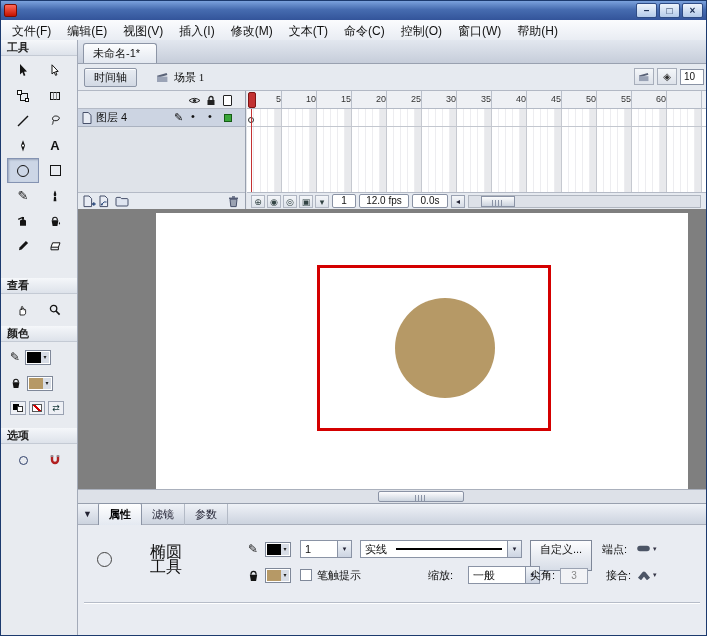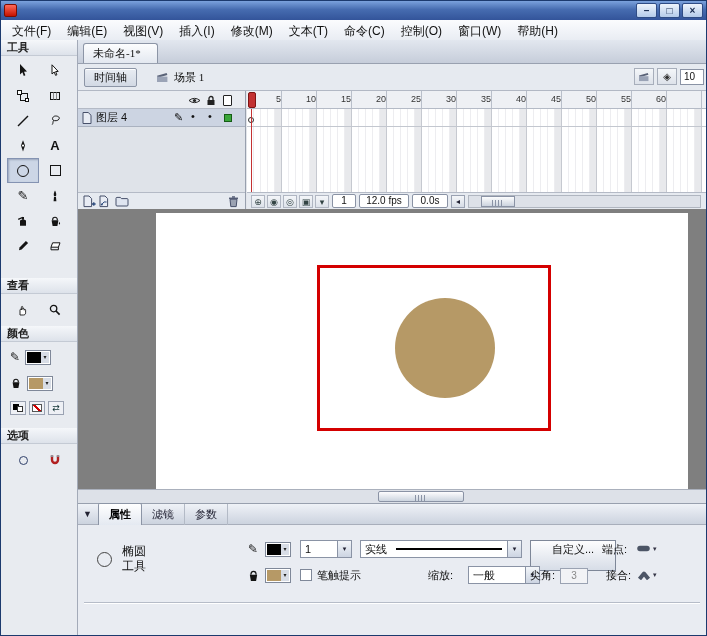--- a/index.html
+++ b/index.html
@@ -50,21 +50,21 @@
   .nocolor { width:10px; height:8px; background:
       linear-gradient(45deg, transparent 42%, #d00000 42%, #d00000 58%, transparent 58%), #fff;
       border:1px solid #555; }
   .swap-glyph { font-size:9px; color:#133; }
   .objdraw { width:9px; height:9px; border:1.4px solid #30406a; border-radius:50%; }
   
   .doc-tab-row { position:absolute; left:77px; top:39px; right:0; height:24px;
     background:linear-gradient(#e2e7ef,#c6cdda); border-bottom:1px solid #99a1b0;
     display:flex; align-items:flex-end; padding-left:5px; }
   .doc-tab { height:20px; line-height:19px; padding:0 16px 0 9px; font-size:11px;
-    background:linear-gradient(#fcfdfe,#e3e8f0); border:1px solid #8c95a6; border-bottom:none; border-radius:3px 3px 0 0;font-family:Liberation Serif, serif; }
+    background:linear-gradient(#fcfdfe,#e3e8f0); border:1px solid #8c95a6; border-bottom:none; border-radius:3px 3px 0 0; }
   
   .tl-header { position:absolute; left:77px; top:63px; right:0; height:27px;
     background:#e6eaf0; border-bottom:1px solid #b2b8c4; }
   .tl-toggle { position:absolute; left:6px; top:4px; height:19px; padding:0 9px; font-size:11px; line-height:17px;
     background:linear-gradient(#e9edf3,#d2d9e4); border:1px solid #8c95a6; border-radius:2px; box-shadow:inset 0 1px 0 #fff; }
   .scene-chip { position:absolute; left:78px; top:6px; display:flex; align-items:center; gap:5px; font-size:11px;font-family:Liberation Serif, serif; }
   .tl-right { position:absolute; right:2px; top:4px; display:flex; align-items:center; gap:3px; }
   .hdr-icon-btn { width:20px; height:17px; border:1px solid #a7aebb; background:linear-gradient(#f4f6f9,#dde2ea);
     display:flex; align-items:center; justify-content:center; font-size:10px; color:#333; }
   .zoom-box { width:24px; height:16px; background:#fff; border:1px solid #8a93a5; font-size:10px; line-height:14px; padding-left:3px; }
@@ -126,33 +126,33 @@
   .props { position:absolute; left:77px; top:502px; right:0; bottom:0; background:#e9ecf2; border-top:1px solid #98a0ae; }
   .props-tabs { position:absolute; left:0; right:0; top:0; height:21px;
     background:linear-gradient(#eff2f7,#ccd3df); border-bottom:1px solid #a8aebb;
     display:flex; align-items:center; padding-left:5px; }
   .collapse-arrow { font-size:9px; color:#223; margin-right:6px; }
   .props-tab { font-size:11px; padding:3px 10px; color:#223; border-right:1px solid #b3bac6; }
   .props-tab.active { font-weight:bold; color:#000;
     background:linear-gradient(#ffffff,#e4e9f1); border:1px solid #8c95a6; border-bottom:none; border-radius:2px 2px 0 0; }
   .tool-id { position:absolute; left:19px; top:40px; display:flex; align-items:center; gap:10px; }
   .tool-id-icon { width:15px; height:15px; border:1.6px solid #444; border-radius:50%; }
-  .tool-id-name { font-size:12px; line-height:15px; }
+  .tool-id-name { font-size:16px; line-height:15px;margin-left:28px; }
   .prow { position:absolute; left:0; right:0; height:20px; }
   .prow1 { top:36px; } .prow2 { top:62px; }
   .pabs { position:absolute; top:0; }
   .plabel { font-size:11px; line-height:18px; white-space:nowrap; }
   .pencil-glyph { font-size:12px; line-height:18px; }
   .combo { display:flex; background:#fff; border:1px solid #8a93a5; height:18px; align-items:center; }
   .combo-text { flex:0 0 auto; padding:0 4px; font-size:11px; line-height:16px; }
   .combo-fill { flex:1; }
   .line-preview { flex:1; height:2px; background:#000; margin:0 5px; }
   .combo-btn { width:14px; align-self:stretch; background:linear-gradient(#f3f6fa,#ccd4e2);
     border-left:1px solid #8a93a5; font-size:7px; color:#223; display:flex; align-items:center; justify-content:center; }
-  .push-btn { height:31px; padding:0 21px; font-size:11px; line-height:17px;
+  .push-btn { height:31px; padding:0 9px; font-size:11px; line-height:17px;
     background:linear-gradient(#fdfdfe,#d7dde7); border:1px solid #7e8798; border-radius:0; white-space:nowrap; }
   .flat-btn { height:17px; display:flex; align-items:center; gap:2px; padding:0 2px;
     border:1px solid transparent; }
   .flat-btn .tiny-arrow { font-size:7px; color:#334; }
   .checkbox { width:12px; height:12px; background:#fff; border:1px solid #7f8899; margin-top:3px; }
   .miter-input { width:28px; height:16px; background:#f2f3f6; border:1px solid #9aa2b2; font-size:10px;
     line-height:14px; text-align:center; color:#888; }
   .divider { position:absolute; left:6px; right:6px; top:98px; height:1px; background:#b6bcc8; box-shadow:0 1px 0 #fff; }
 </style>
 </head>

